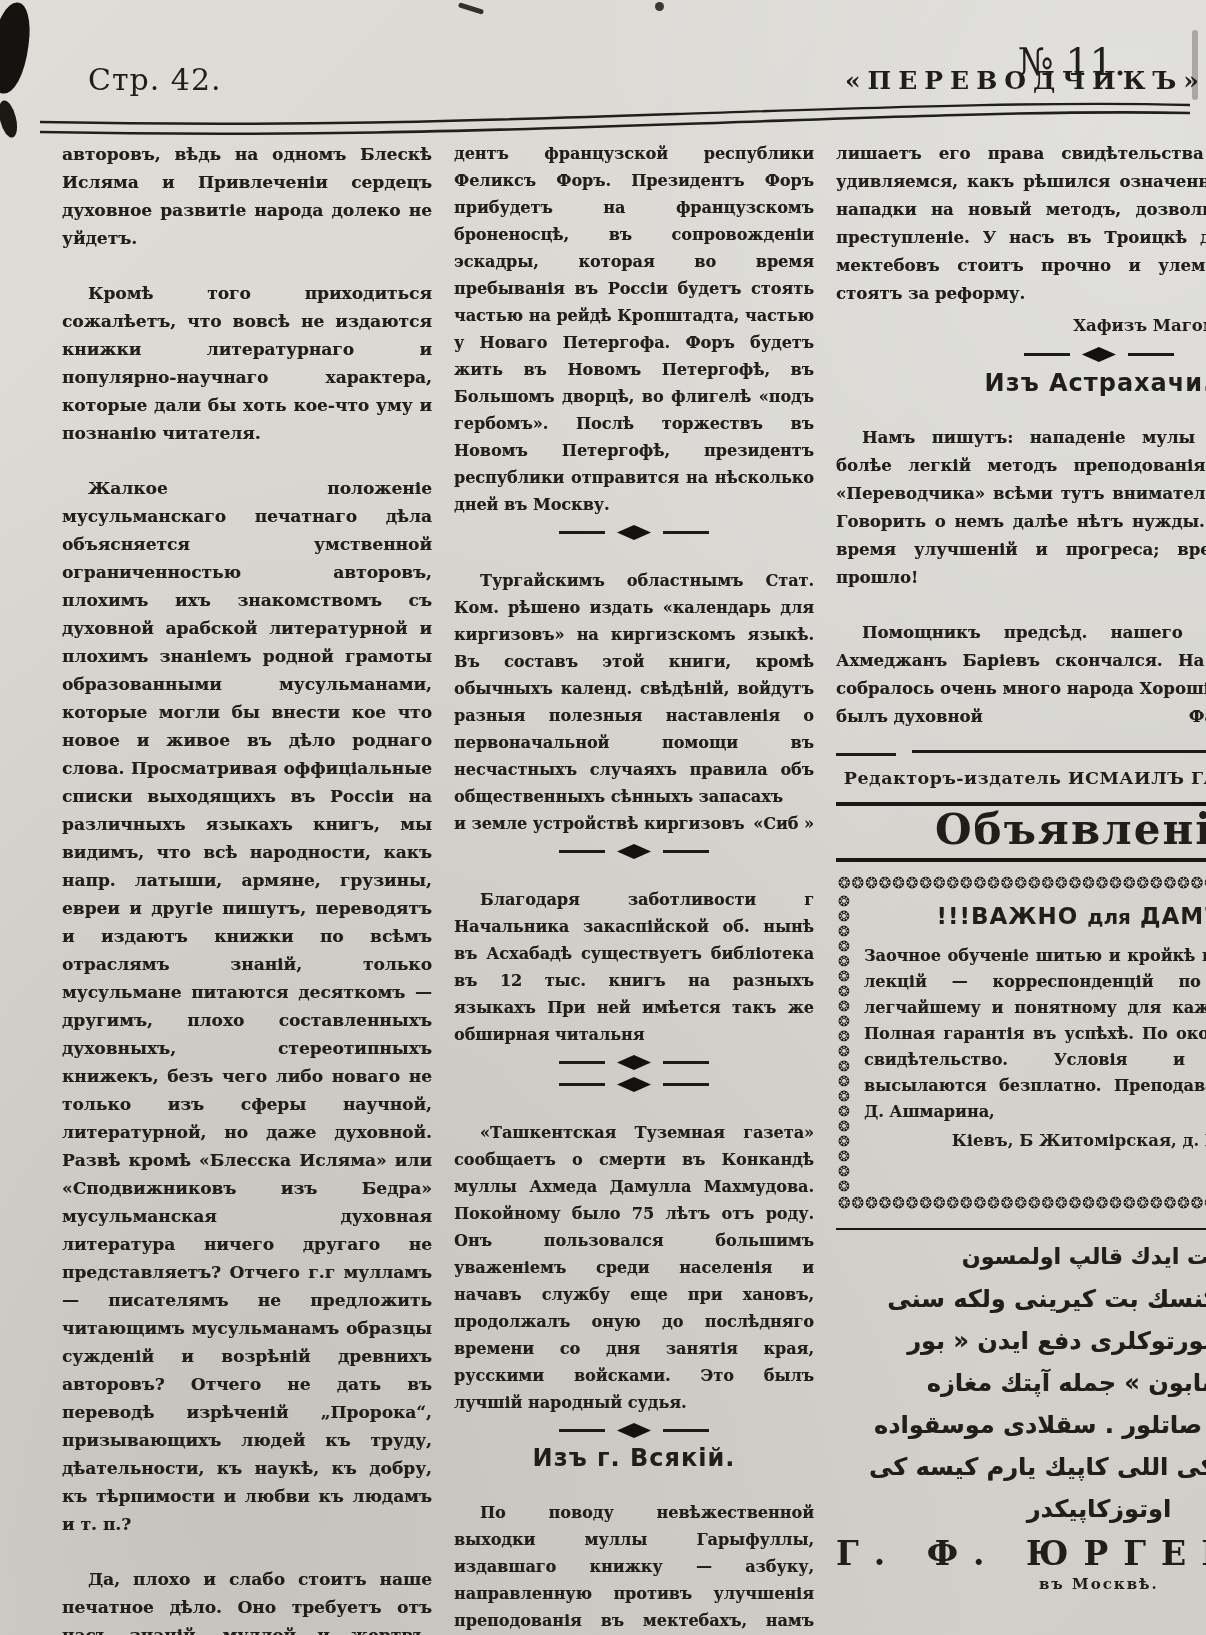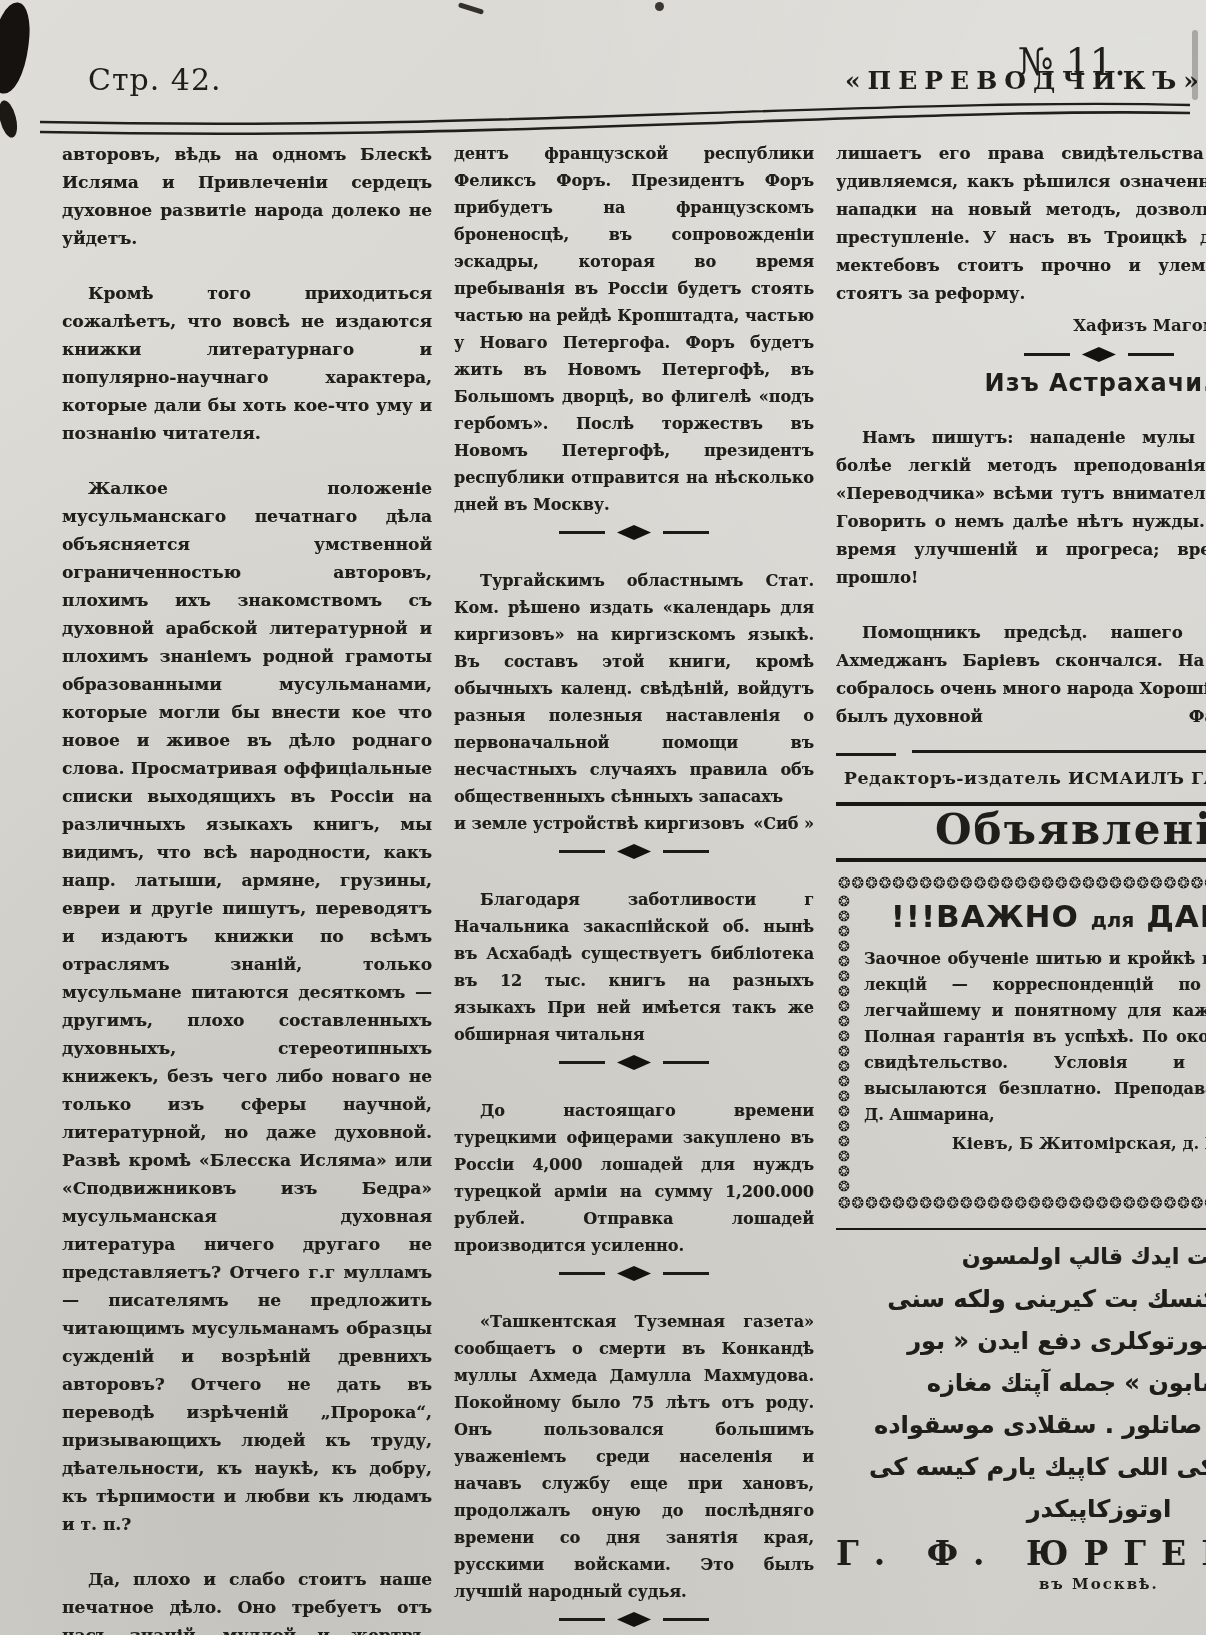--- a/index.html
+++ b/index.html
@@ -48,21 +48,21 @@
   .editor-line{text-align:center;font-size:17.5px;letter-spacing:.5px;margin:6px 0 10px;white-space:nowrap;}
   .thick-rule{border-top:4px solid #1a1815;margin:8px 0;}
   .h-ads{font-size:42px;font-weight:700;text-align:center;letter-spacing:2px;margin:10px 0 14px;}
   
   .adbox{display:grid;grid-template-columns:18px 1fr 18px;margin:12px 2px 0;}
   .orn{font-family:"DejaVu Sans",sans-serif;color:#14110e;overflow:hidden;font-weight:700;}
   .orn-row{grid-column:1 / span 3;white-space:nowrap;font-size:15px;letter-spacing:1px;line-height:18px;height:20px;}
   .orn-col{font-size:14px;line-height:15px;word-break:break-all;width:16px;}
   .ad-content{padding:6px 8px 8px;}
   .ad-title{text-align:center;font-family:"DejaVu Sans","Liberation Sans",sans-serif;font-weight:700;margin:2px 0 10px;}
-  .ad-title .big{font-size:31px;letter-spacing:1px;}
+  .ad-title .big{font-size:23px;letter-spacing:1px;}
   .ad-title .small{font-size:20px;text-align:center;}
   .ad-body{font-size:16px;line-height:26px;}
   .ad-address{text-align:center;font-size:16.5px;margin-top:2px;}
   .thin-rule{border-top:2px solid #1a1815;margin:14px 0 6px;}
   
   .ar{font-family:"DejaVu Sans",sans-serif;font-weight:700;direction:rtl;text-align:right;font-size:24px;line-height:42px;text-shadow:.3px .3px 0 rgba(32,30,26,.5);}
   .ar.c{text-align:center;}
   .ar.first{font-size:22px;margin-top:6px;}
   .jurgens{text-align:center;font-size:33px;font-weight:700;letter-spacing:15px;margin-top:10px;white-space:nowrap;}
   .moscow{text-align:center;font-size:15px;font-weight:700;letter-spacing:2px;margin-top:2px;}
@@ -120,21 +120,20 @@
           <span class="ln"></span>
           <span class="dm"></span>
           <span class="ln"></span>
         </div>
       <p class="ind">Благодаря заботливости г Начальника закаспійской об. нынѣ въ Асхабадѣ существуетъ библіотека въ 12 тыс. книгъ на разныхъ языкахъ При ней имѣется такъ же обширная читальня</p>
       <div class="sep">
           <span class="ln"></span>
           <span class="dm"></span>
           <span class="ln"></span>
         </div>
-      <p class="ind">До настоящаго времени турецкими офицерами закуплено въ Россіи 4,000 лошадей для нуждъ турецкой арміи на сумму 1,200.000 рублей. Отправка лошадей производится усиленно.</p>
       <div class="sep">
           <span class="ln"></span>
           <span class="dm"></span>
           <span class="ln"></span>
         </div>
       <p class="ind">«Ташкентская Туземная газета» сообщаетъ о смерти въ Конкандѣ муллы Ахмеда Дамулла Махмудова. Покойному было 75 лѣтъ отъ роду. Онъ пользовался большимъ уваженіемъ среди населенія и начавъ службу еще при хановъ, продолжалъ оную до послѣдняго времени со дня занятія края, русскими войсками. Это былъ лучшій народный судья.</p>
       <div class="sep">
           <span class="ln"></span>
           <span class="dm"></span>
           <span class="ln"></span>

